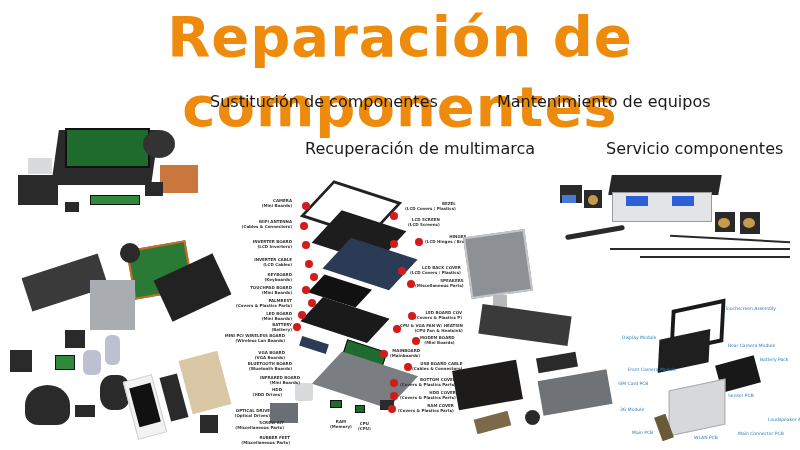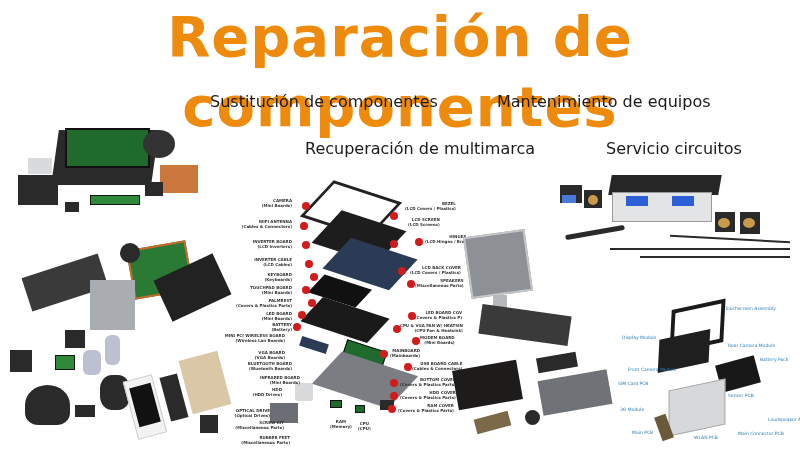--- a/index.html
+++ b/index.html
@@ -24,21 +24,21 @@
   .screen { position: absolute; background: #2d5fd6; }
 </style>
 </head>
 <body>
 
 <div class="title">Reparación de componentes</div>
 
 <div class="cap" style="left:210px;top:92px;">Sustitución de componentes</div>
 <div class="cap" style="left:497px;top:92px;">Mantenimiento de equipos</div>
 <div class="cap" style="left:305px;top:139px;">Recuperación de multimarca</div>
-<div class="cap" style="left:606px;top:139px;">Servicio circuitos</div>
+<div class="cap" style="left:606px;top:139px;">Servicio componentes</div>
 
 <div class="pic" style="left:10px;top:110px;width:190px;height:120px;">
   <div class="dark" style="left:45px;top:20px;width:100px;height:55px;transform:skewX(-8deg);"></div>
   <div class="board" style="left:55px;top:18px;width:85px;height:40px;"></div>
   <div class="dark" style="left:133px;top:20px;width:32px;height:28px;border-radius:50%;background:#333;"></div>
   <div class="copper" style="left:150px;top:55px;width:38px;height:28px;"></div>
   <div class="silver" style="left:18px;top:48px;width:24px;height:16px;"></div>
   <div class="dark" style="left:8px;top:65px;width:40px;height:30px;"></div>
   <div class="board" style="left:80px;top:85px;width:50px;height:10px;border-width:1px;background:#2e8a3a;"></div>
   <div class="dark" style="left:135px;top:72px;width:18px;height:14px;"></div>

